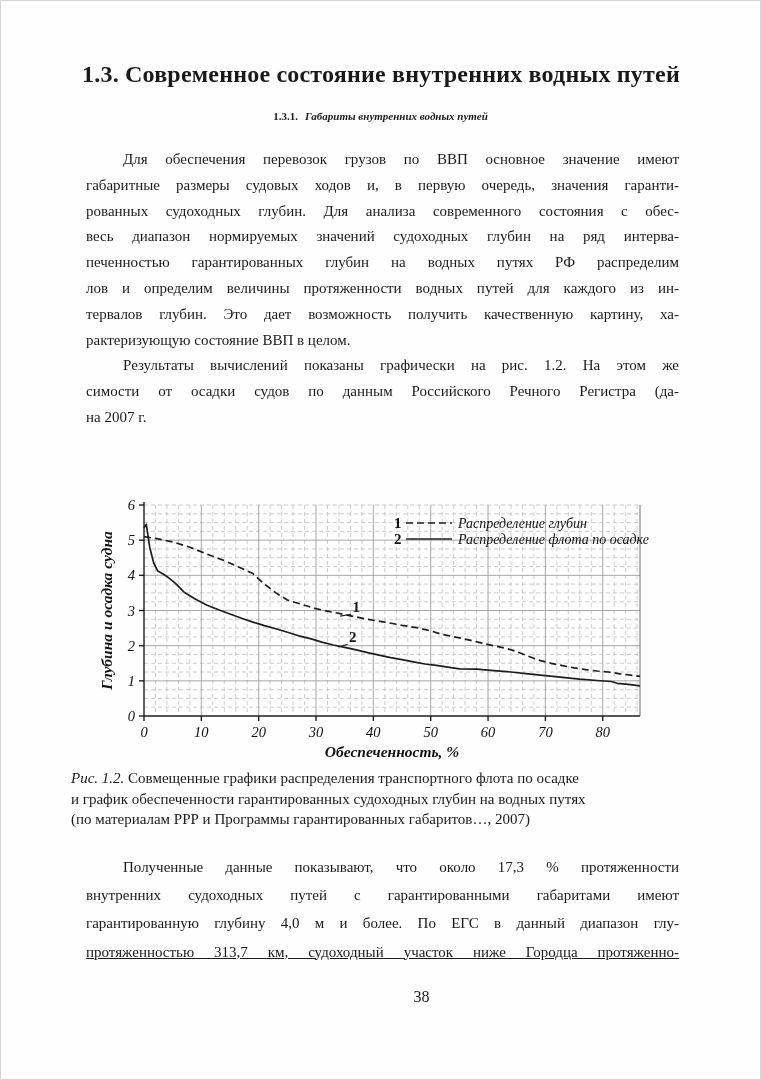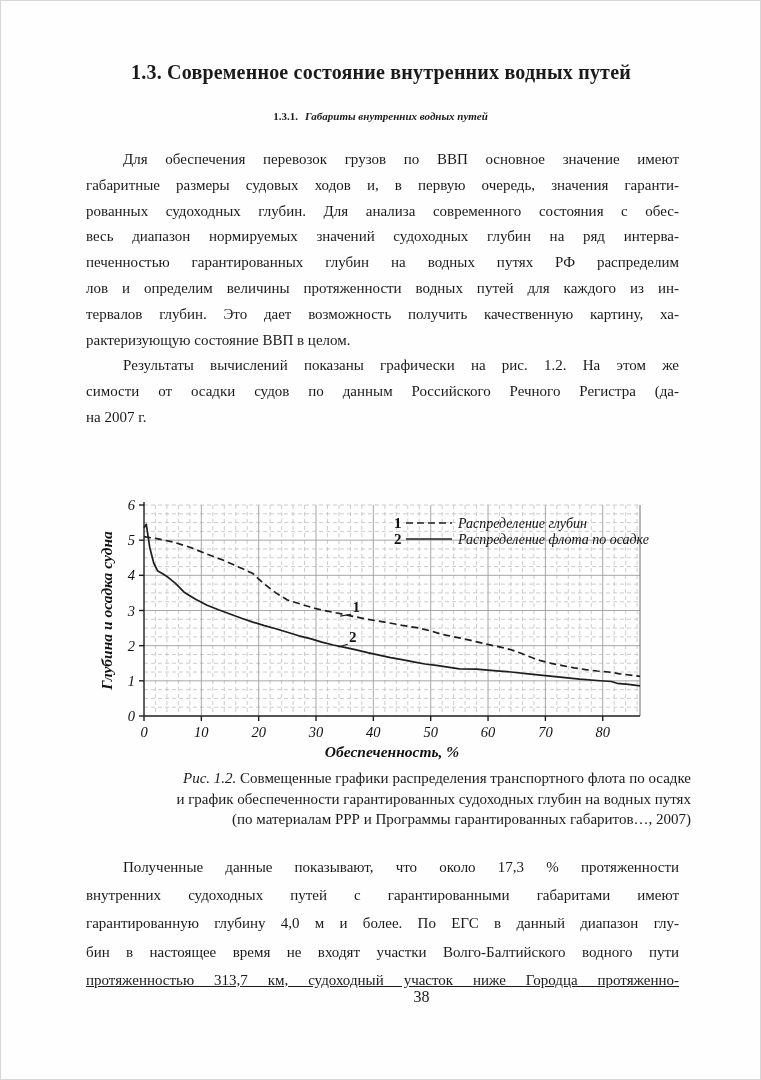--- a/index.html
+++ b/index.html
@@ -3,41 +3,41 @@
 <meta charset="utf-8">
 <style>
   html,body{margin:0;padding:0;background:#ffffff;}
   .page{
     position:relative;width:759px;height:1078px;margin:0;
     background:#fefefe;border:1px solid #d6d6d6;
     font-family:"Liberation Serif", serif;color:#1a1a1a;overflow:hidden;
   }
   .h1{
     position:absolute;top:60px;left:70px;width:620px;
-    text-align:center;font-weight:bold;font-size:20px;letter-spacing:0.2px;
+    text-align:center;font-weight:bold;font-size:24px;letter-spacing:0.2px;
   }
   .h2{
     position:absolute;top:109px;left:83px;width:593px;
     text-align:center;font-weight:bold;font-size:11px;
   }
   .h2 .h2title{font-style:italic;margin-left:7px;}
   .para{
     position:absolute;left:85px;width:593px;
     font-size:15px;line-height:25.8px;
   }
   .para .pline{text-align:justify;text-align-last:justify;}
   .para .pline:last-child{text-align-last:left;}
   .para .pline:first-child{text-indent:37px;}
   .para.cont{line-height:28.2px;}
   .para.cont .pline:last-child{text-align-last:justify;text-decoration:underline;}
   .caption{
     position:absolute;top:767px;left:70px;width:620px;
     font-size:15px;line-height:20.5px;
   }
-  .caption .pline{text-align:right;}
+  .caption .pline{text-align:left;}
   .pagenum{
     position:absolute;top:987px;left:0;width:759px;
     text-align:center;font-size:16px;margin-left:41px;
   }
   .chart{position:absolute;top:489px;left:95px;width:570px;height:276px;}
   
   .gmin{stroke:#c0c0c0;stroke-width:0.8;stroke-dasharray:4 3;fill:none;}
   .gmaj{stroke:#9e9e9e;stroke-width:0.9;fill:none;}
   .frame{stroke:#7a7a7a;stroke-width:1.1;fill:none;}
   .axis{stroke:#1e1e1e;stroke-width:1.4;fill:none;}
@@ -211,19 +211,18 @@
   <div class="caption">
       <div class="pline"><i>Рис. 1.2.</i> Совмещенные графики распределения транспортного флота по осадке</div>
       <div class="pline">и график обеспеченности гарантированных судоходных глубин на водных путях</div>
       <div class="pline">(по материалам РРР и Программы гарантированных габаритов…, 2007)</div>
     </div>
 
   <div class="para cont" style="top:852px">
       <div class="pline">Полученные данные показывают, что около 17,3 % протяженности</div>
       <div class="pline">внутренних судоходных путей с гарантированными габаритами имеют</div>
       <div class="pline">гарантированную глубину 4,0 м и более. По ЕГС в данный диапазон глу-</div>
-      <div class="pline">бин в настоящее время не входят участки Волго-Балтийского водного пути</div>
       <div class="pline">протяженностью 313,7 км, судоходный участок ниже Городца протяженно-</div>
     </div>
 
   <div class="pagenum">38</div>
 
 </div>
 
 </body></html>

